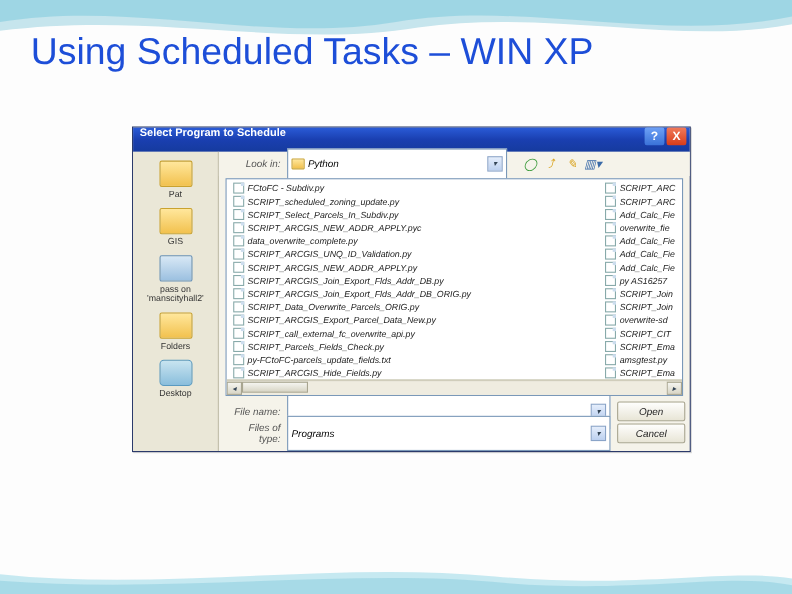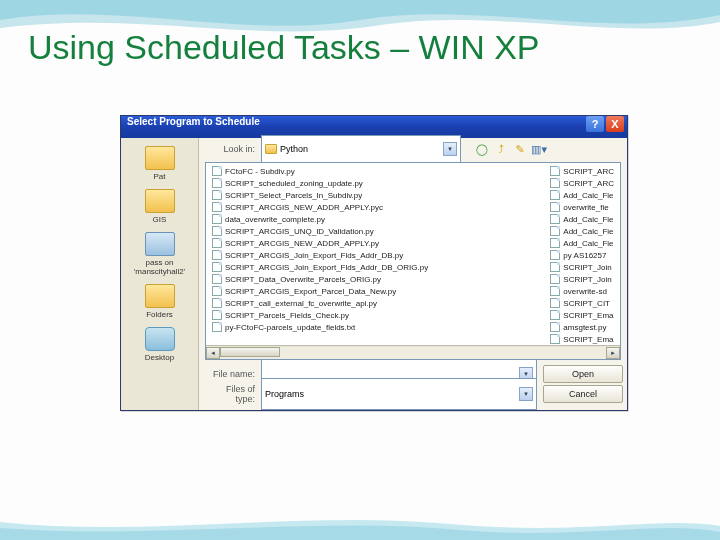--- a/index.html
+++ b/index.html
@@ -17,21 +17,21 @@
     top: 0; left: 0; width: 720px; height: 40px;
     z-index: 0;
   }
   .slide-title {
     position: absolute;
     top: 28px;
     left: 28px;
     font-family: "Segoe UI", Arial, sans-serif;
     font-size: 34px;
     font-weight: 400;
-    color: #15803d;
+    color: #1d4ed8;
     z-index: 2;
   }
   .dialog {
     position: absolute;
     left: 120px;
     top: 115px;
     width: 508px;
     height: 296px;
     border: 1px solid #2b3a6b;
     background: #f5f3ea;
@@ -85,20 +85,21 @@
     background: linear-gradient(#ffe79c,#f2c14e);
     border: 1px solid #c9a22f;
     border-radius: 2px;
   }
   .place-icon.net { background: linear-gradient(#d8e8f5,#9bc0e0); border-color:#6a93b8; }
   .place-icon.desk { background: linear-gradient(#c8e4f0,#8abedc); border-color:#5a9ac0; border-radius:4px; }
   .main {
     flex: 1;
     display: flex;
     flex-direction: column;
+    font-style: italic;
   }
   .toolbar-row {
     height: 22px;
     display: flex;
     align-items: center;
     padding: 0 6px;
     gap: 6px;
     background: #f5f3ea;
   }
   .lbl { color:#555; font-size:9px; width:50px; text-align:right; }
@@ -150,21 +151,21 @@
   .sc-btn { width:14px;height:12px;background:linear-gradient(#f5f5f0,#d8d5c5);border:1px solid #a8a590;display:flex;align-items:center;justify-content:center;font-size:7px;color:#345; }
   .sc-track { flex:1; height:12px; background:#efece0; position:relative; }
   .sc-thumb { position:absolute; left:0; width:60px; height:10px; top:0; background:linear-gradient(#f5f5f0,#d8d5c5);border:1px solid #a8a590; }
   .bottom-rows { padding: 2px 4px 6px 6px; }
   .brow { display:flex; align-items:center; gap:6px; height:20px; }
   .tinput {
     flex:1; height:32px; background:#fff; border:1px solid #7a98b8;
     font-size:9px; padding:0 3px; display:flex; align-items:center;
   }
   .btn {
-    width:80px; height:18px;
+    width:62px; height:18px;
     background: linear-gradient(#fefefd,#e8e5d6);
     border:1px solid #a8a590;
     border-radius:2px;
     font-size:9px; color:#222;
     display:flex;align-items:center;justify-content:center;
   }
   .wave-bottom {
     position:absolute; bottom:0; left:0; width:720px; height:30px; z-index:0;
   }
 </style>
@@ -266,20 +267,24 @@
                 <span>SCRIPT_call_external_fc_overwrite_api.py</span>
               </div>
               <div class="file-row">
                 <span class="fico"></span>
                 <span>SCRIPT_Parcels_Fields_Check.py</span>
               </div>
               <div class="file-row">
                 <span class="fico"></span>
                 <span>py-FCtoFC-parcels_update_fields.txt</span>
               </div>
+              <div class="file-row">
+                <span class="fico"></span>
+                <span>SCRIPT_ARCGIS_Hide_Fields.py</span>
+              </div>
             </div>
           <div class="filecol" id="col2" style="border-left:0">
               <div class="file-row">
                 <span class="fico"></span>
                 <span>SCRIPT_ARC</span>
               </div>
               <div class="file-row">
                 <span class="fico"></span>
                 <span>SCRIPT_ARC</span>
               </div>

